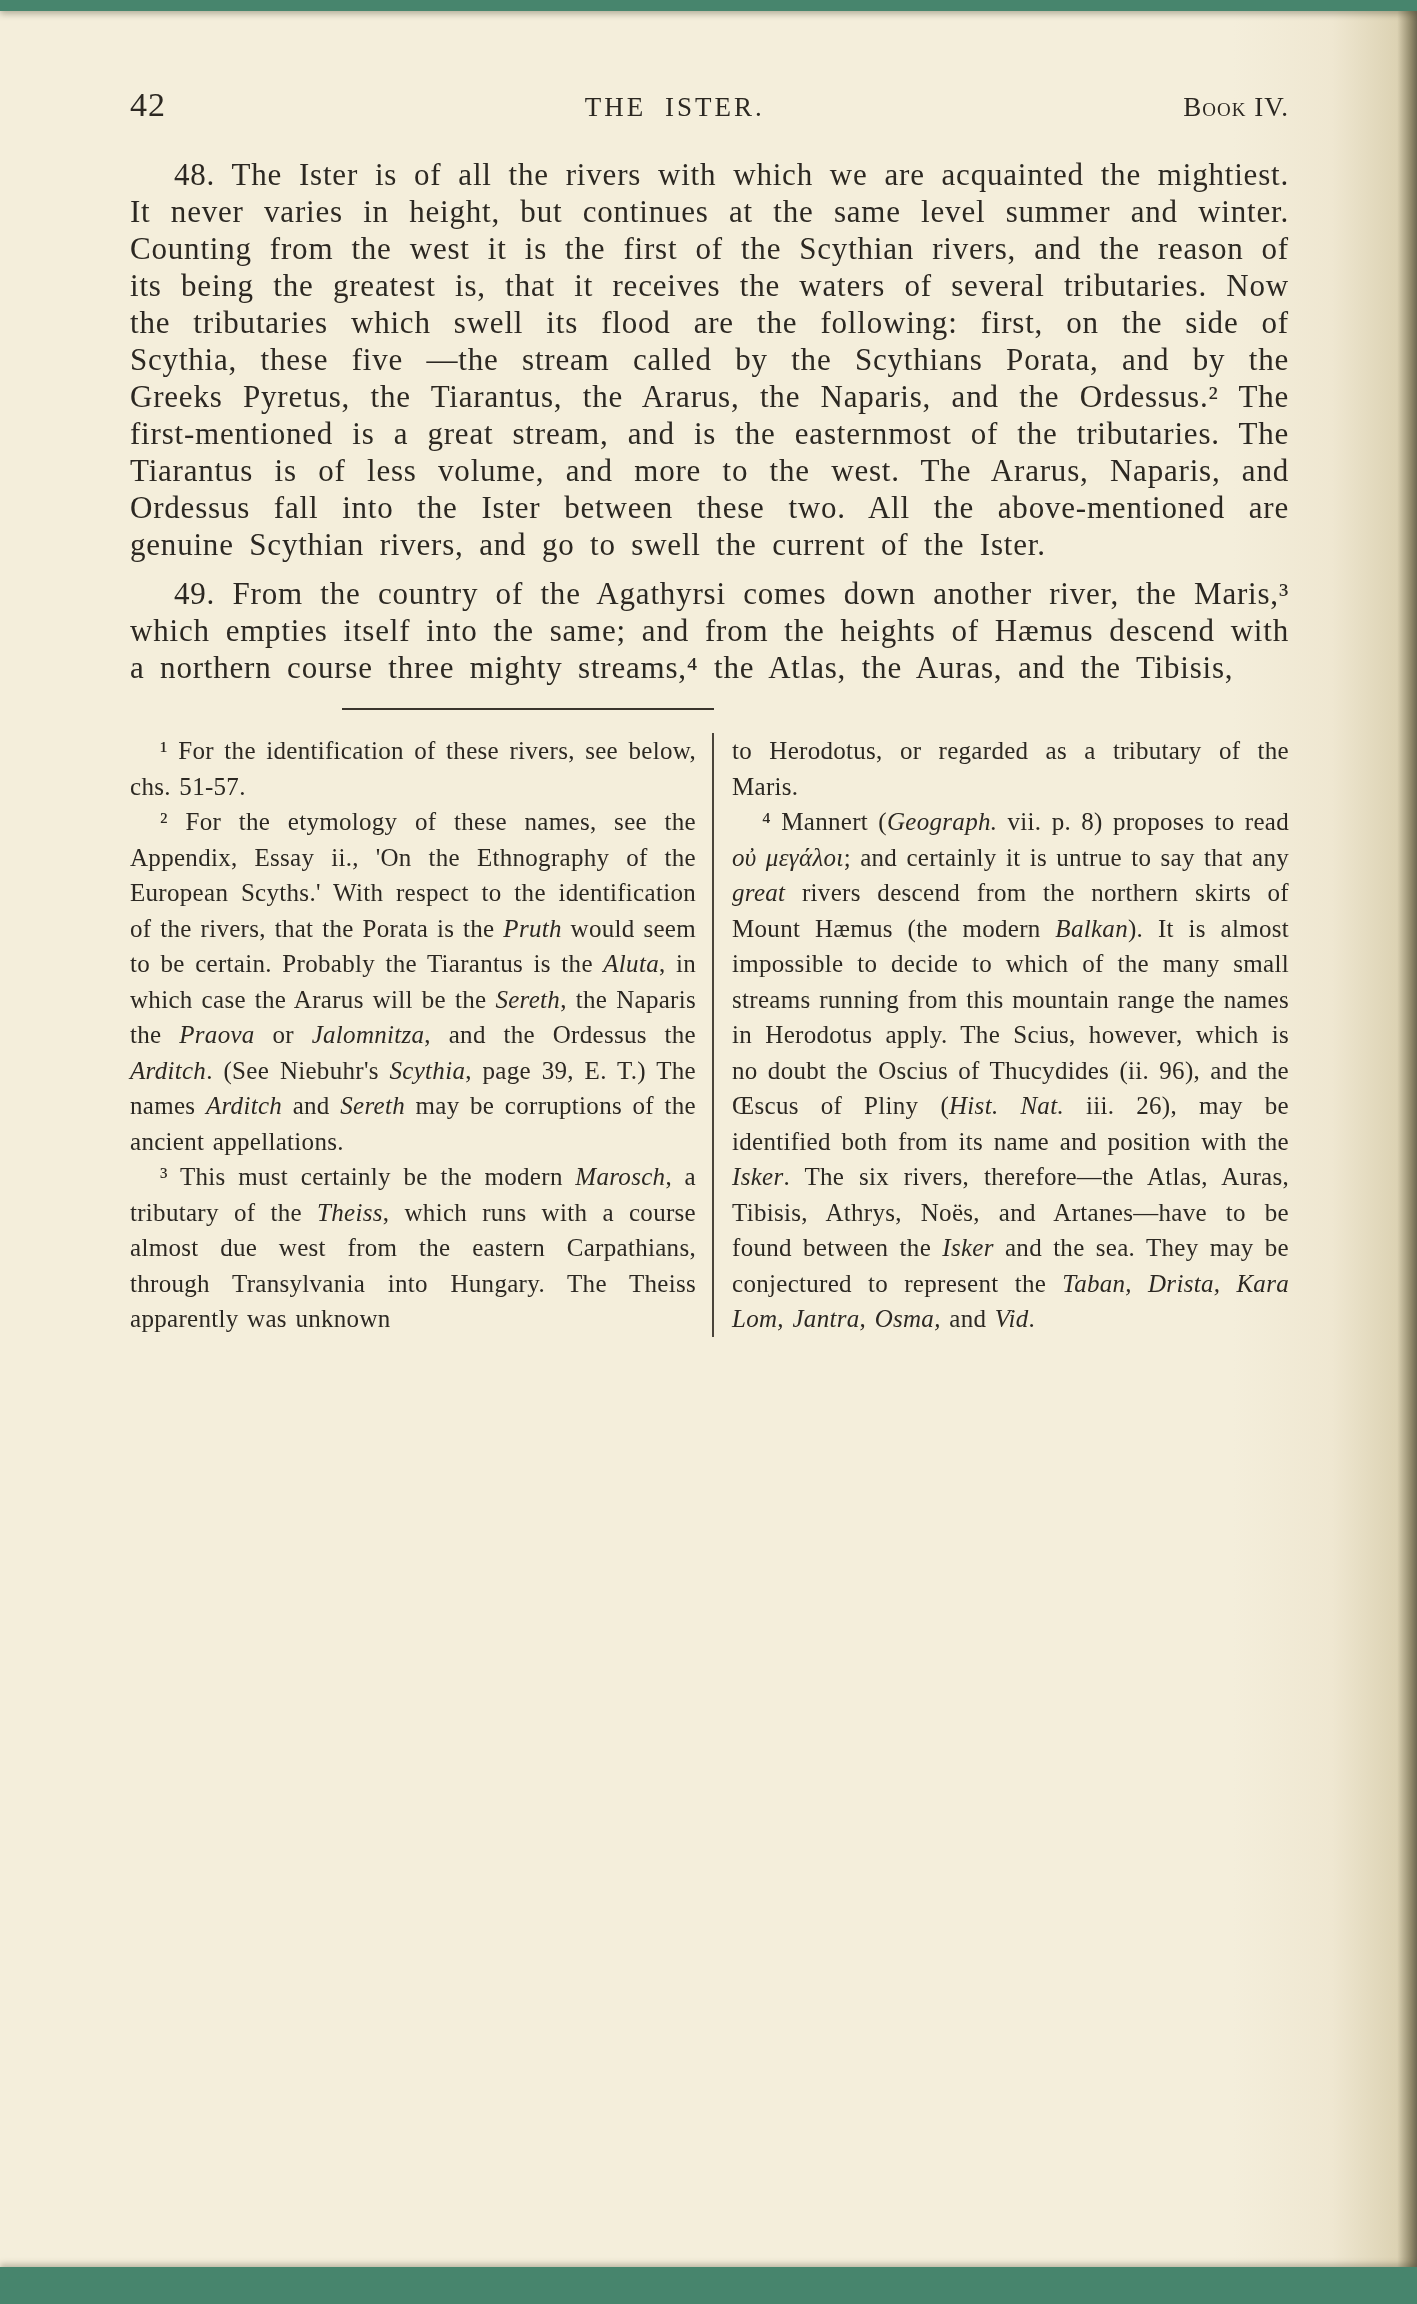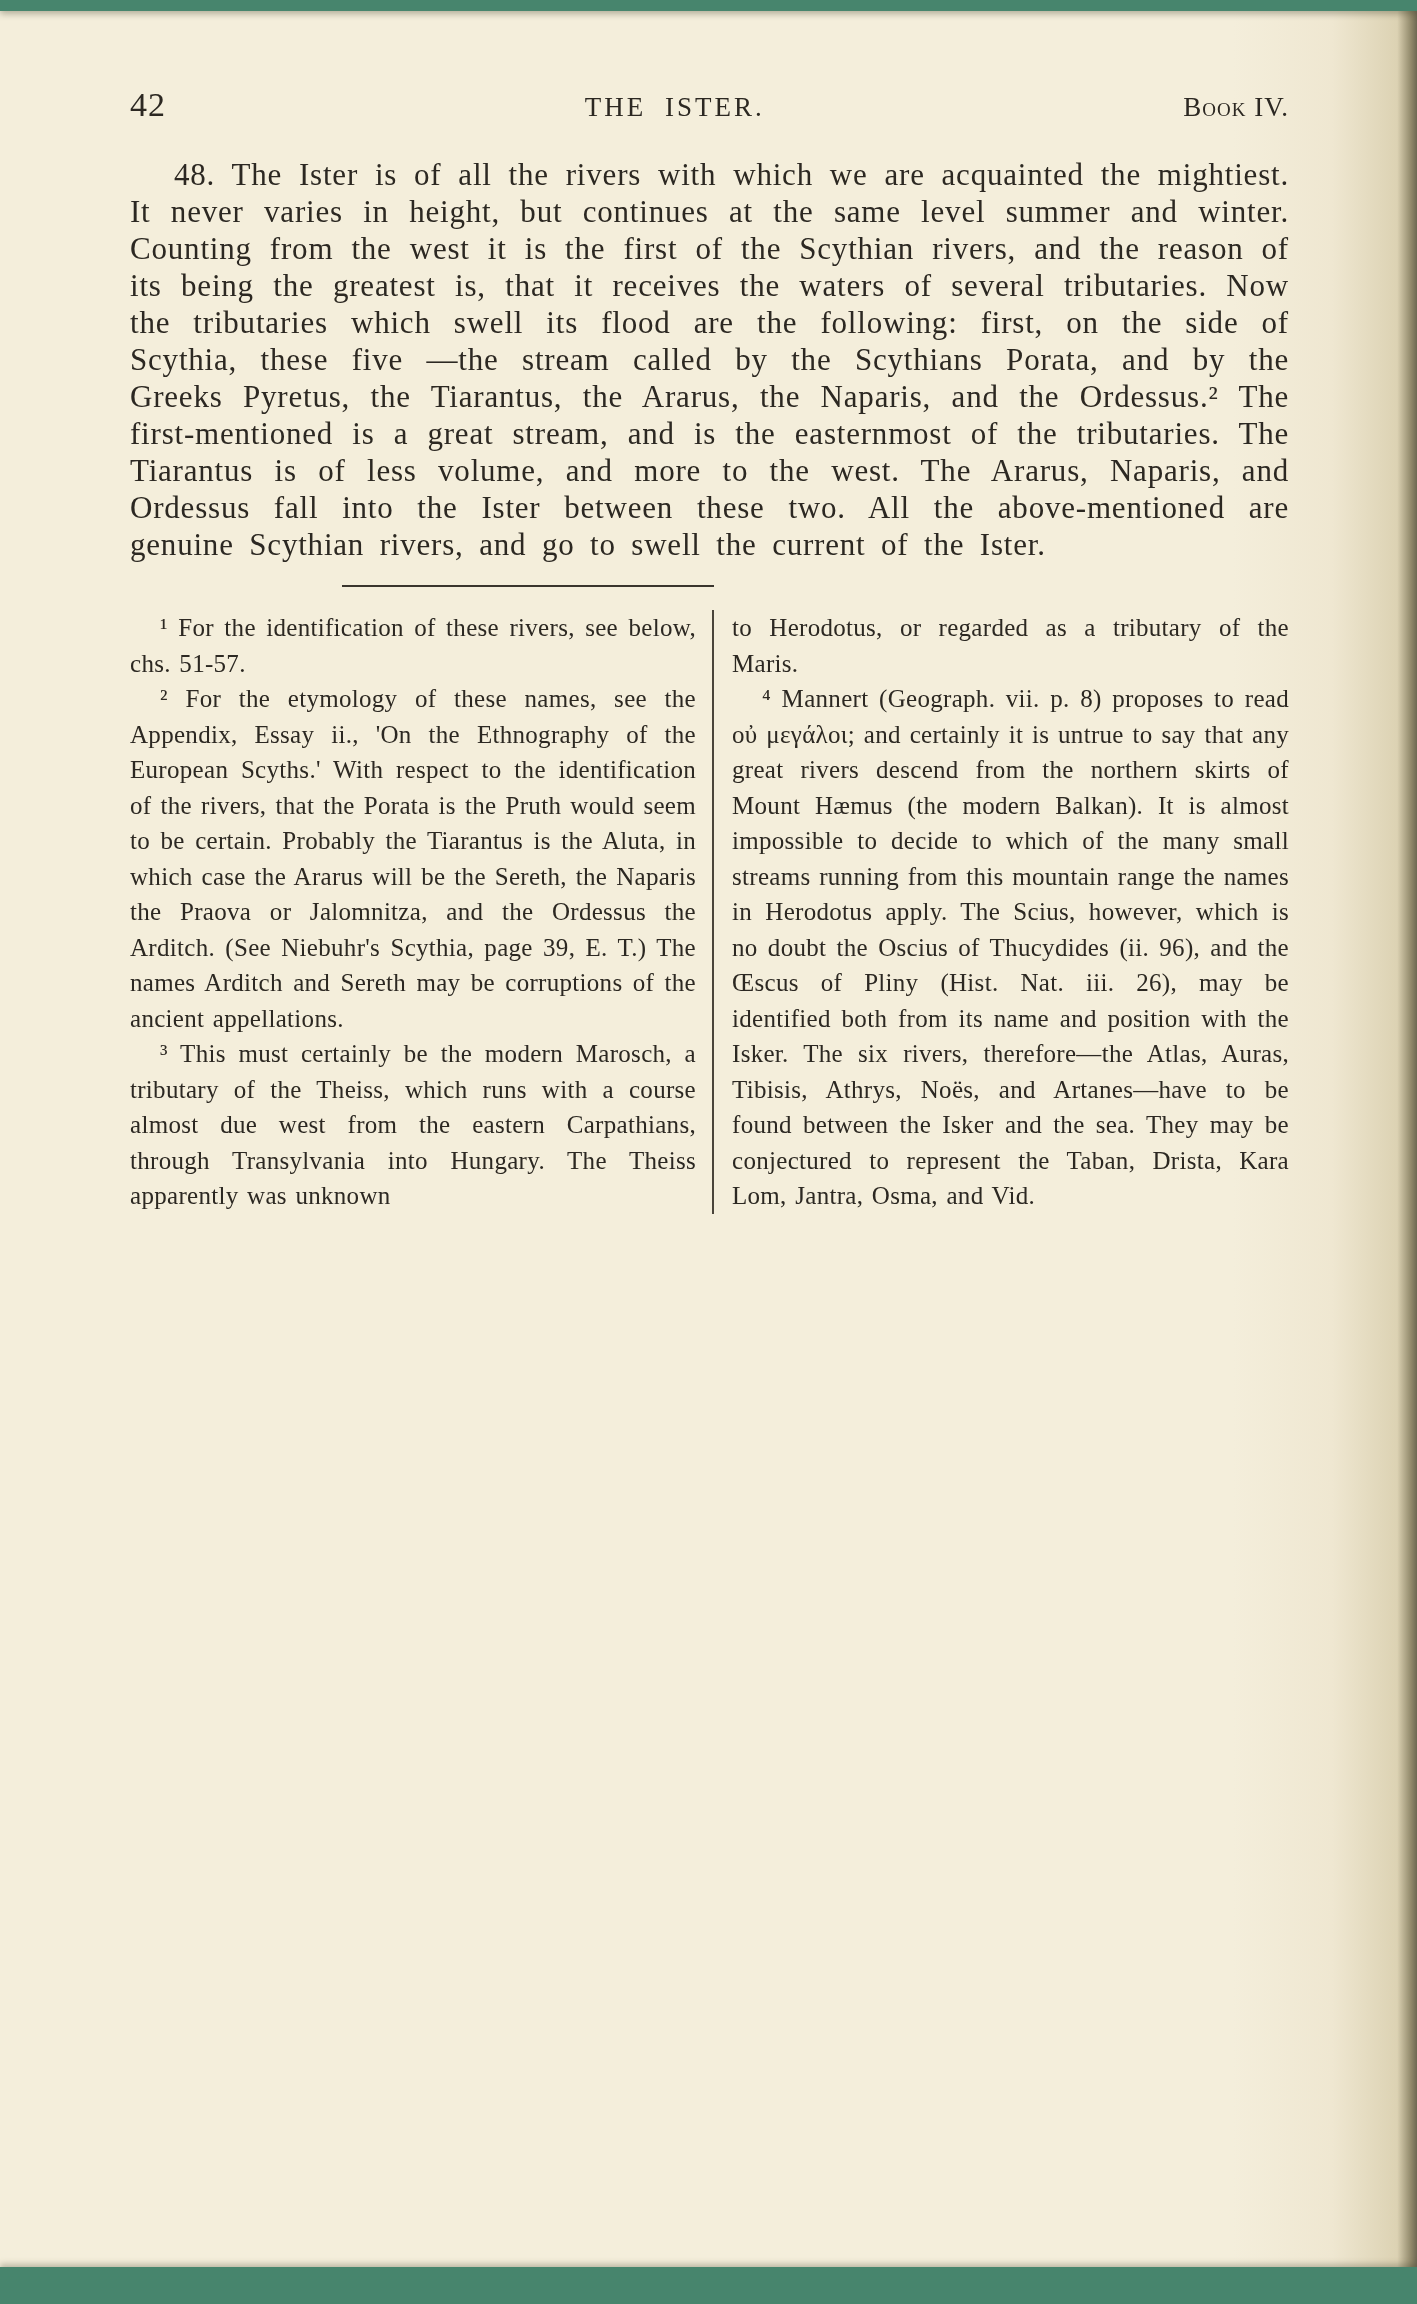--- a/index.html
+++ b/index.html
@@ -60,37 +60,38 @@
     text-align: justify;
     letter-spacing: 0.3px;
     word-spacing: 2px;
   }
   .fncol { width: 566px; }
   .fncol.right { flex: 1; }
   .fn-divider { width: 2px; background: #4a443a; margin-left: 16px; margin-right: 18px; }
   .footnotes p { margin: 0; }
   .footnotes p.fnindent { text-indent: 30px; }
 
-  .it { }
+  .it { font-style: italic; }
 </style>
 </head>
 <body>
 
 <div class="strip top"></div>
 
 <div class="content">
 
   <div class="header">
     <span class="pagenum">42</span>
     <span class="running-title">THE ISTER.</span>
     <span class="book-label">Book IV.</span>
   </div>
 
   <div class="main">
       <p class="indent"><span>48. The Ister is of all the rivers with which we are acquainted the mightiest. It never varies in height, but continues at the same level summer and winter. Counting from the west it is the first of the Scythian rivers, and the reason of its being the greatest is, that it receives the waters of several tributaries. Now the tributaries which swell its flood are the following: first, on the side of Scythia, these five —the stream called by the Scythians Porata, and by the Greeks Pyretus, the Tiarantus, the Ararus, the Naparis, and the Ordessus.² The first-mentioned is a great stream, and is the easternmost of the tributaries. The Tiarantus is of less volume, and more to the west. The Ararus, Naparis, and Ordessus fall into the Ister between these two. All the above-mentioned are genuine Scythian rivers, and go to swell the current of the Ister.</span></p>
+      <p class="indent"><span>49. From the country of the Agathyrsi comes down another river, the Maris,³ which empties itself into the same; and from the heights of Hæmus descend with a northern course three mighty streams,⁴ the Atlas, the Auras, and the Tibisis,</span></p>
     </div>
 
   <div class="fn-rule"></div>
 
   <div class="footnotes">
     <div class="fncol left">
         <p class="fnindent"><span>¹ For the identification of these rivers, see below, chs. 51-57.</span></p>
         <p class="fnindent"><span>² For the etymology of these names, see the Appendix, Essay ii., 'On the Ethnography of the European Scyths.' With respect to the identification of the rivers, that the Porata is the </span><span class="it">Pruth</span><span> would seem to be certain. Probably the Tiarantus is the </span><span class="it">Aluta</span><span>, in which case the Ararus will be the </span><span class="it">Sereth</span><span>, the Naparis the </span><span class="it">Praova</span><span> or </span><span class="it">Jalomnitza</span><span>, and the Ordessus the </span><span class="it">Arditch</span><span>. (See Niebuhr's </span><span class="it">Scythia</span><span>, page 39, E. T.) The names </span><span class="it">Arditch</span><span> and </span><span class="it">Sereth</span><span> may be corruptions of the ancient appellations.</span></p>
         <p class="fnindent"><span>³ This must certainly be the modern </span><span class="it">Marosch</span><span>, a tributary of the </span><span class="it">Theiss</span><span>, which runs with a course almost due west from the eastern Carpathians, through Transylvania into Hungary. The Theiss apparently was unknown</span></p>
       </div>

